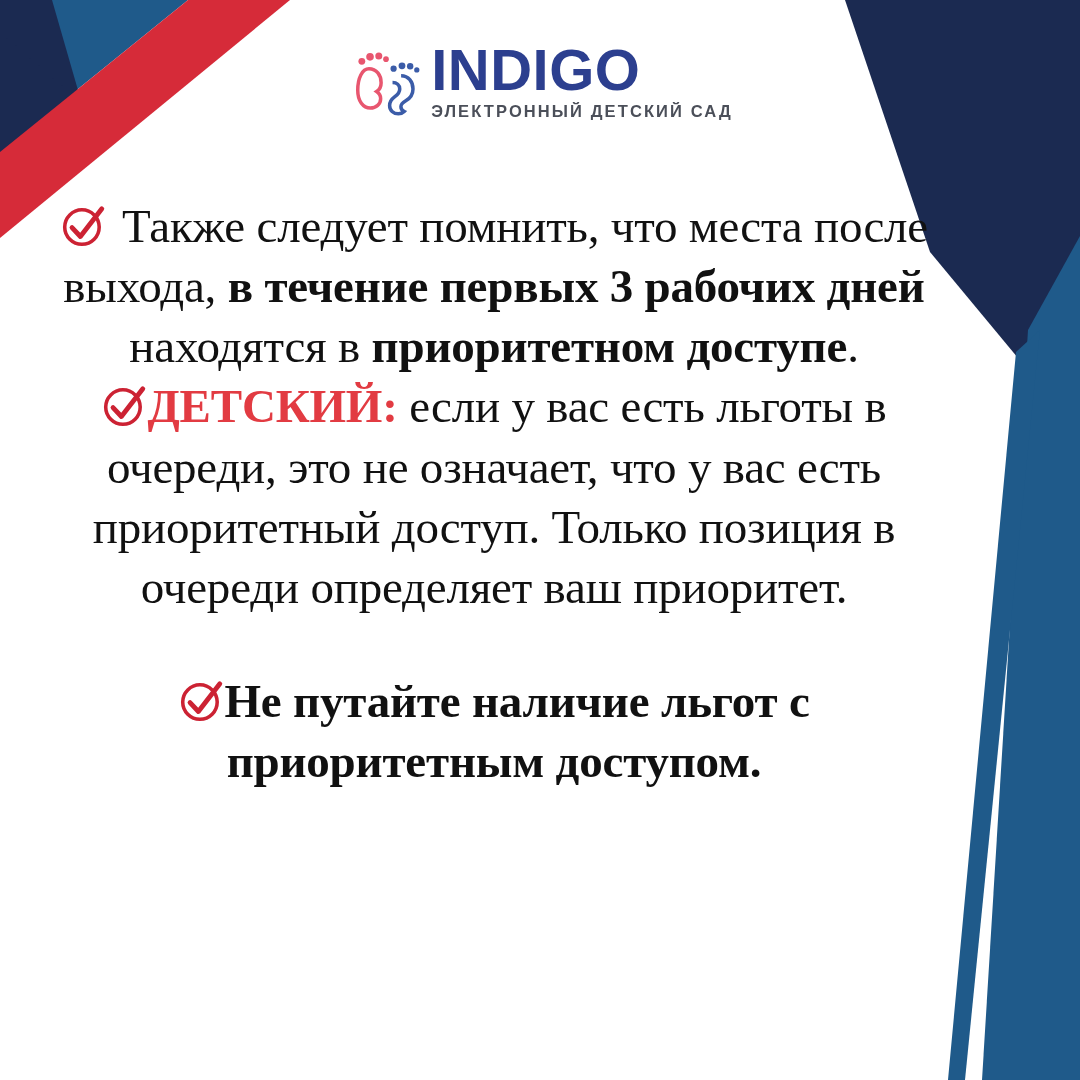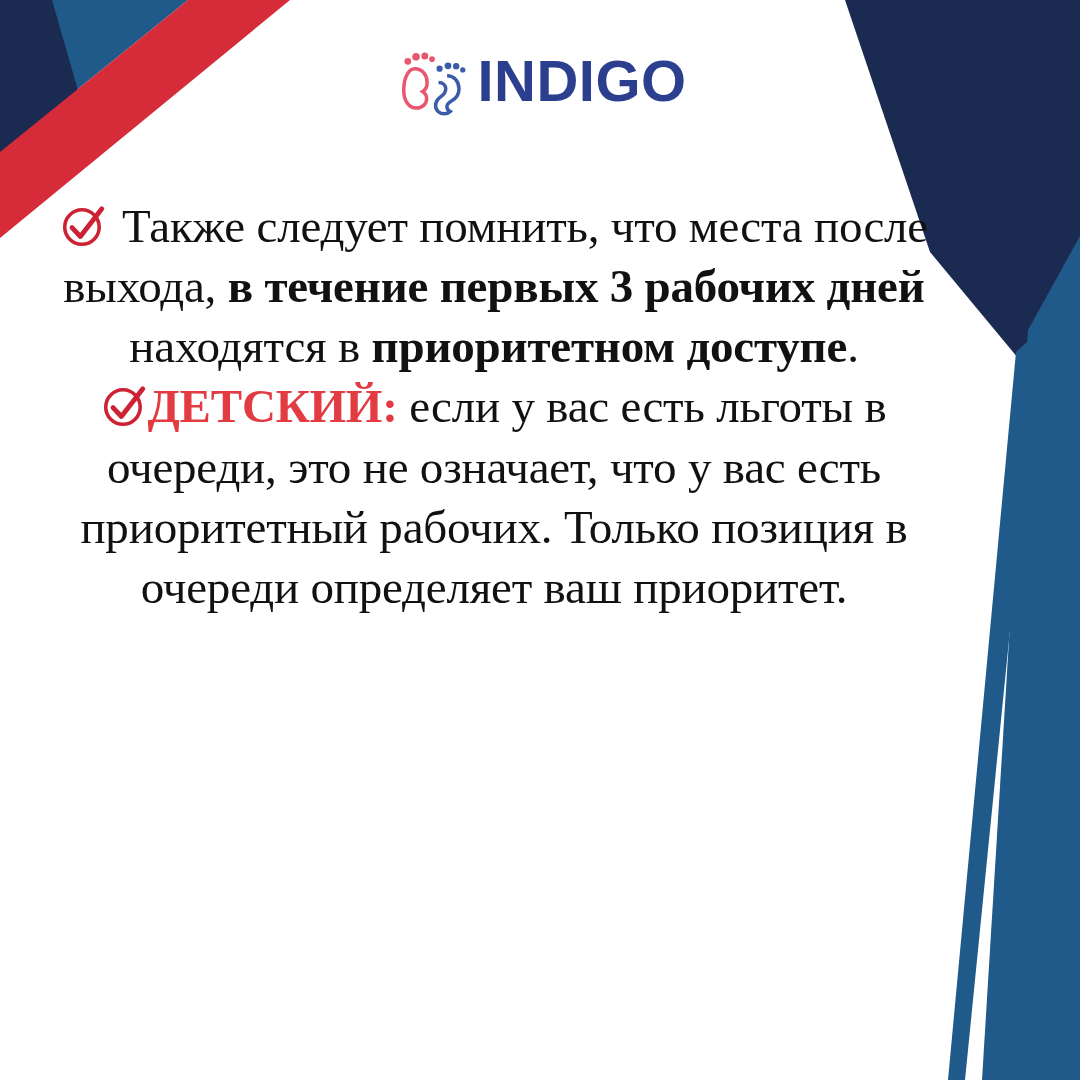--- a/index.html
+++ b/index.html
@@ -160,34 +160,41 @@
       <g fill="#3b5ca8">
         <circle cx="47.8" cy="26.4" r="3.2"></circle>
         <circle cx="56.4" cy="23.4" r="3.5"></circle>
         <circle cx="64.8" cy="23.8" r="3.3"></circle>
         <circle cx="71.6" cy="27.6" r="2.7"></circle>
       </g>
     </svg>
 
     <div id="logo-textblock">
       <div id="logo-wordmark">INDIGO</div>
+      <div id="logo-tagline">ЭЛЕКТРОННЫЙ ДЕТСКИЙ САД</div>
     </div>
   </div>
 
   <div id="content">
 
     <p class="para" id="para-1">
       <svg class="check-inline spaced" viewBox="0 0 44 44">
         <circle cx="21" cy="24" r="16.5" fill="none" stroke="#cc2233" stroke-width="3.4"></circle>
         <path d="M11.5 24.5 L19.5 33 L40 6.5" fill="none" stroke="#cc2233" stroke-width="4.6" stroke-linecap="round" stroke-linejoin="round"></path>
       </svg><span>Также следует помнить, что места после выхода, </span><span class="b">в течение первых 3 рабочих дней</span><span> находятся в </span><span class="b">приоритетном доступе</span><span>.</span>
     </p>
 
     <p class="para" id="para-2">
       <svg class="check-inline tight" viewBox="0 0 44 44">
         <circle cx="21" cy="24" r="16.5" fill="none" stroke="#cc2233" stroke-width="3.4"></circle>
         <path d="M11.5 24.5 L19.5 33 L40 6.5" fill="none" stroke="#cc2233" stroke-width="4.6" stroke-linecap="round" stroke-linejoin="round"></path>
-      </svg><span class="attention">ДЕТСКИЙ:</span><span> если у вас есть льготы в очереди, это не означает, что у вас есть приоритетный рабочих. Только позиция в очереди определяет ваш приоритет.</span>
+      </svg><span class="attention">ДЕТСКИЙ:</span><span> если у вас есть льготы в очереди, это не означает, что у вас есть приоритетный доступ. Только позиция в очереди определяет ваш приоритет.</span>
     </p>
 
+    <p class="para" id="para-3">
+      <svg class="check-inline tight" viewBox="0 0 44 44">
+        <circle cx="21" cy="24" r="16.5" fill="none" stroke="#cc2233" stroke-width="3.4"></circle>
+        <path d="M11.5 24.5 L19.5 33 L40 6.5" fill="none" stroke="#cc2233" stroke-width="4.6" stroke-linecap="round" stroke-linejoin="round"></path>
+      </svg><span>Не путайте наличие льгот с приоритетным доступом.</span>
+    </p>
 
   </div>
 </div>
 
 </body></html>

